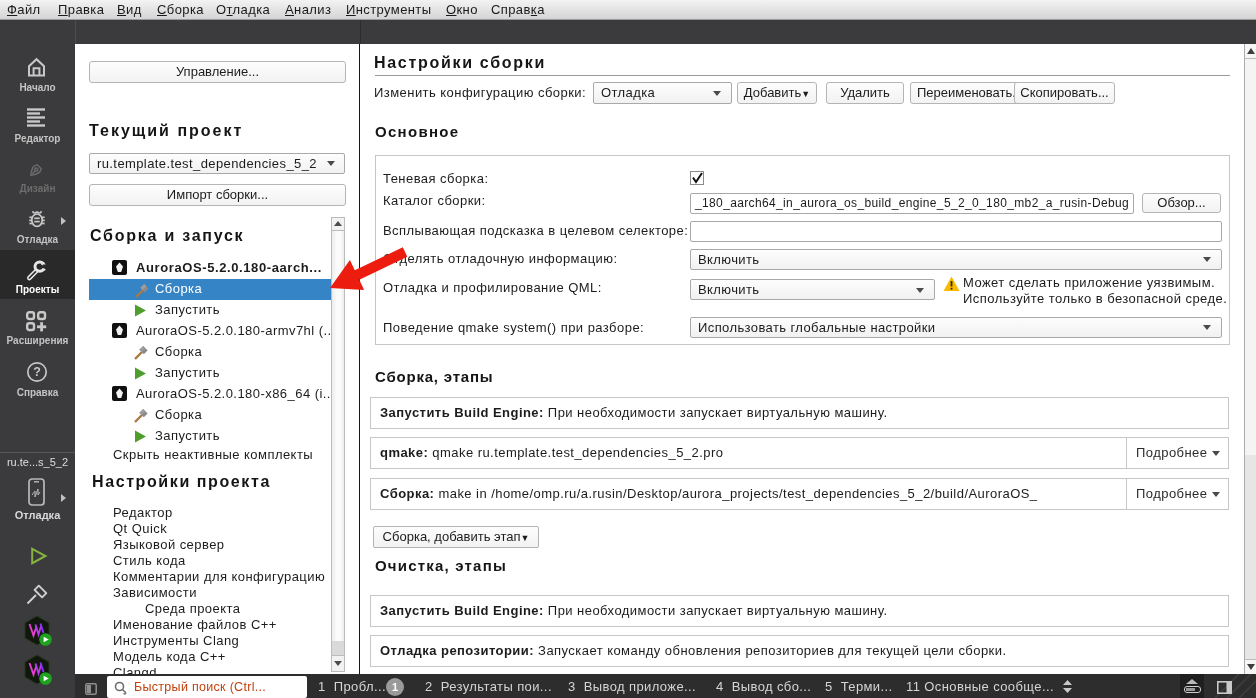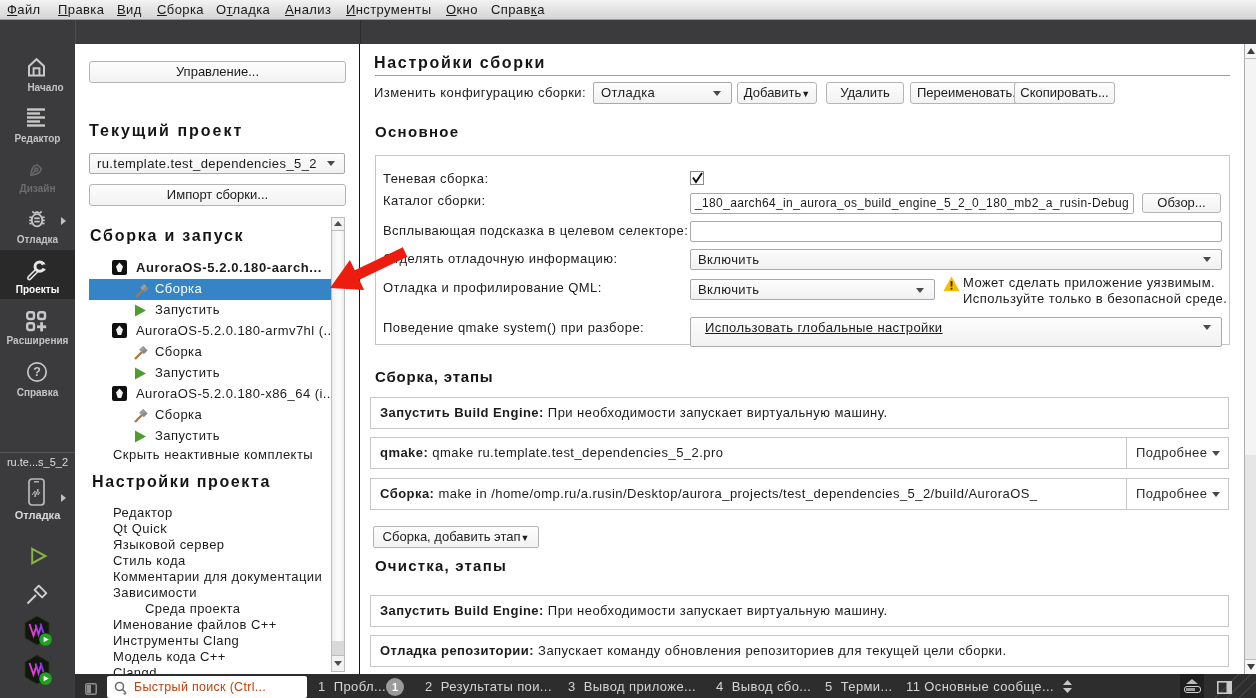--- a/index.html
+++ b/index.html
@@ -41,21 +41,21 @@
 
 <div class="abs" style="left:0;top:44px;width:75px;height:654px;background:#3b3b3d;"></div>
 <div id="sidebar-items">
 
 <div class="abs" style="left:0;top:250px;width:75px;height:49px;background:#292929;"></div>
 
 <svg class="abs" style="left:26px;top:57px" width="21" height="21" viewBox="0 0 21 21">
  <path d="M3,9.2 L10.5,2.2 L18,9.2 L18,18.5 L3,18.5 Z" fill="none" stroke="#c8c8c8" stroke-width="2"></path>
  <path d="M7.6,18.5 L7.6,11.3 L13.4,11.3 L13.4,18.5" fill="none" stroke="#c8c8c8" stroke-width="2"></path>
 </svg>
-<div class="sblabel" style="left:8px;top:82px;">Начало</div>
+<div class="sblabel" style="left:0;top:82px;">Начало</div>
 
 <svg class="abs" style="left:27px;top:108px" width="19" height="19" viewBox="0 0 19 19">
  <g stroke="#c8c8c8" stroke-width="2.4">
  <line x1="0" y1="1.5" x2="18" y2="1.5"></line>
         <line x1="0" y1="5.5" x2="13" y2="5.5"></line>
  <line x1="0" y1="9.5" x2="18" y2="9.5"></line>
         <line x1="0" y1="13.5" x2="13" y2="13.5"></line>
  <line x1="0" y1="17.5" x2="18" y2="17.5"></line>
       </g>
 </svg>
@@ -221,21 +221,21 @@
     </svg>
 <svg class="abs" style="left:134px;top:430px" width="13" height="13" viewBox="0 0 13 13">
       <polygon points="1,0.5 12,6.5 1,12.5" fill="#4f9e2d"></polygon>
     </svg>
 
 <div class="h2" style="left:92px;top:473px;font-size:16px;letter-spacing:1.6px;">Настройки проекта</div>
 <div class="t13 abs" style="left:113px;top:503px;">Редактор</div>
 <div class="t13 abs" style="left:113px;top:519px;">Qt Quick</div>
 <div class="t13 abs" style="left:113px;top:535px;">Языковой сервер</div>
 <div class="t13 abs" style="left:113px;top:551px;">Стиль кода</div>
-<div class="t13 abs" style="left:113px;top:567px;">Комментарии для документации</div>
+<div class="t13 abs" style="left:113px;top:567px;">Комментарии для конфигурацию</div>
 <div class="t13 abs" style="left:113px;top:583px;">Зависимости</div>
 <div class="t13 abs" style="left:113px;top:599px;margin-left:32px;">Среда проекта</div>
 <div class="t13 abs" style="left:113px;top:615px;">Именование файлов C++</div>
 <div class="t13 abs" style="left:113px;top:631px;">Инструменты Clang</div>
 <div class="t13 abs" style="left:113px;top:647px;">Модель кода C++</div>
 <div class="t13 abs" style="left:113px;top:663px;">Clangd</div>
 <div class="abs" style="left:76px;top:674px;width:283px;height:24px;background:#fff;"></div>
 
 <div class="abs" style="left:331px;top:217px;width:14px;height:455px;background:linear-gradient(90deg,#ececec,#fbfbfb 40%,#fbfbfb 70%,#ececec);border:1px solid #bcbcbc;box-sizing:border-box;"></div>
 <div class="abs" style="left:331px;top:217px;width:14px;height:14px;background:#f2f2f2;border:1px solid #bcbcbc;box-sizing:border-box;"></div>
@@ -285,21 +285,21 @@
 <div class="cmb" style="left:690px;top:279px;width:245px;height:21px;line-height:19px;padding-left:7px;">Включить</div>
 <div class="arr" style="left:916px;top:288px;"></div>
 <svg class="abs" style="left:943px;top:276px" width="17" height="16" viewBox="0 0 17 16">
       <polygon points="8.5,0.5 16.5,15 0.5,15" fill="#f8bb00"></polygon>
       <rect x="7.6" y="5" width="1.8" height="5.5" fill="#3a2a00"></rect>
       <rect x="7.6" y="11.8" width="1.8" height="1.8" fill="#3a2a00"></rect>
     </svg>
 <div class="t13 abs" style="left:963px;top:275px;line-height:16px;">Может сделать приложение уязвимым.<br>Используйте только в безопасной среде.</div>
 
 <div class="t13 abs" style="left:383px;top:318px;">Поведение qmake system() при разборе:</div>
-<div class="cmb" style="left:690px;top:317px;width:532px;height:30px;line-height:19px;padding-left:14px;text-decoration:underline;">Использовать глобальные настройки</div>
+<div class="cmb" style="left:690px;top:317px;width:532px;height:21px;line-height:19px;padding-left:7px;">Использовать глобальные настройки</div>
 <div class="arr" style="left:1203px;top:325px;"></div>
 
 <div class="h2" style="left:375px;top:368px;font-size:15px;letter-spacing:0.8px;">Сборка, этапы</div>
 <div class="abs" style="left:370px;top:397px;width:859px;height:32px;border:1px solid #c6c6c6;box-sizing:border-box;"></div>
 <div class="t13 abs" style="left:380px;top:403px;"><b>Запустить Build Engine:</b> При необходимости запускает виртуальную машину.</div>
 
 <div class="abs" style="left:370px;top:437px;width:859px;height:32px;border:1px solid #c6c6c6;box-sizing:border-box;"></div>
 <div class="t13 abs" style="left:380px;top:443px;"><b>qmake:</b> qmake ru.template.test_dependencies_5_2.pro</div>
 <div class="abs" style="left:1126px;top:437px;width:1px;height:32px;background:#c6c6c6;"></div>
 <div class="t13 abs" style="left:1136px;top:443px;color:#2c2c2c;">Подробнее</div>

